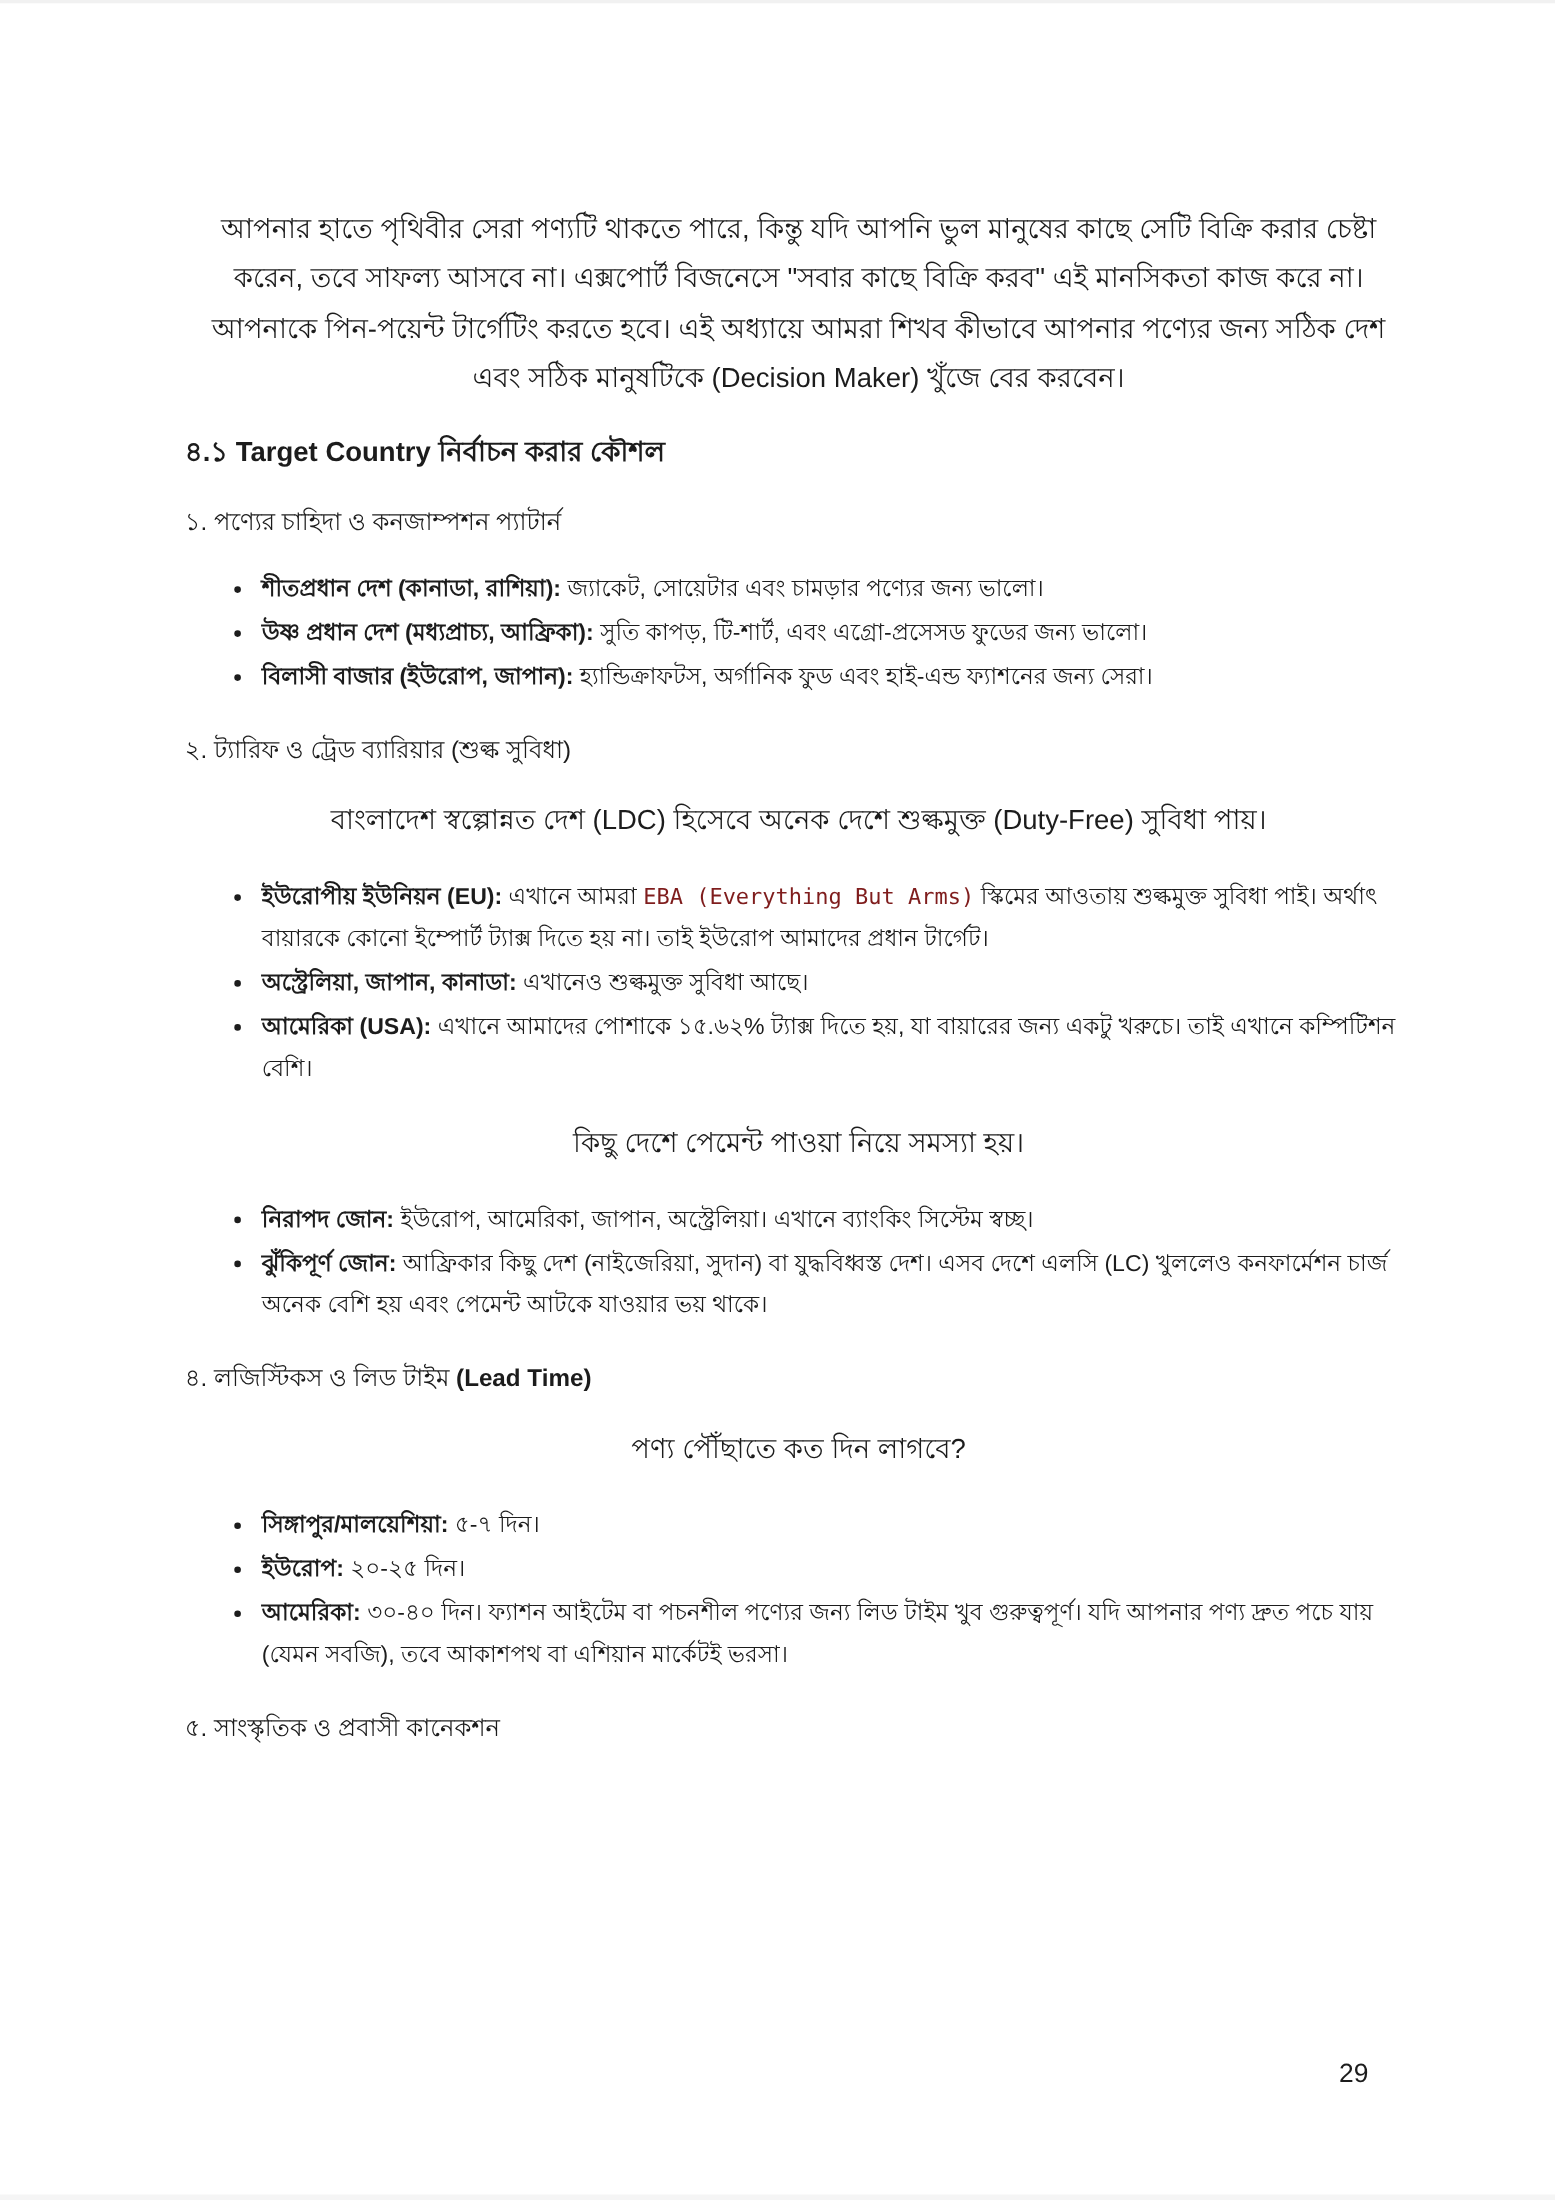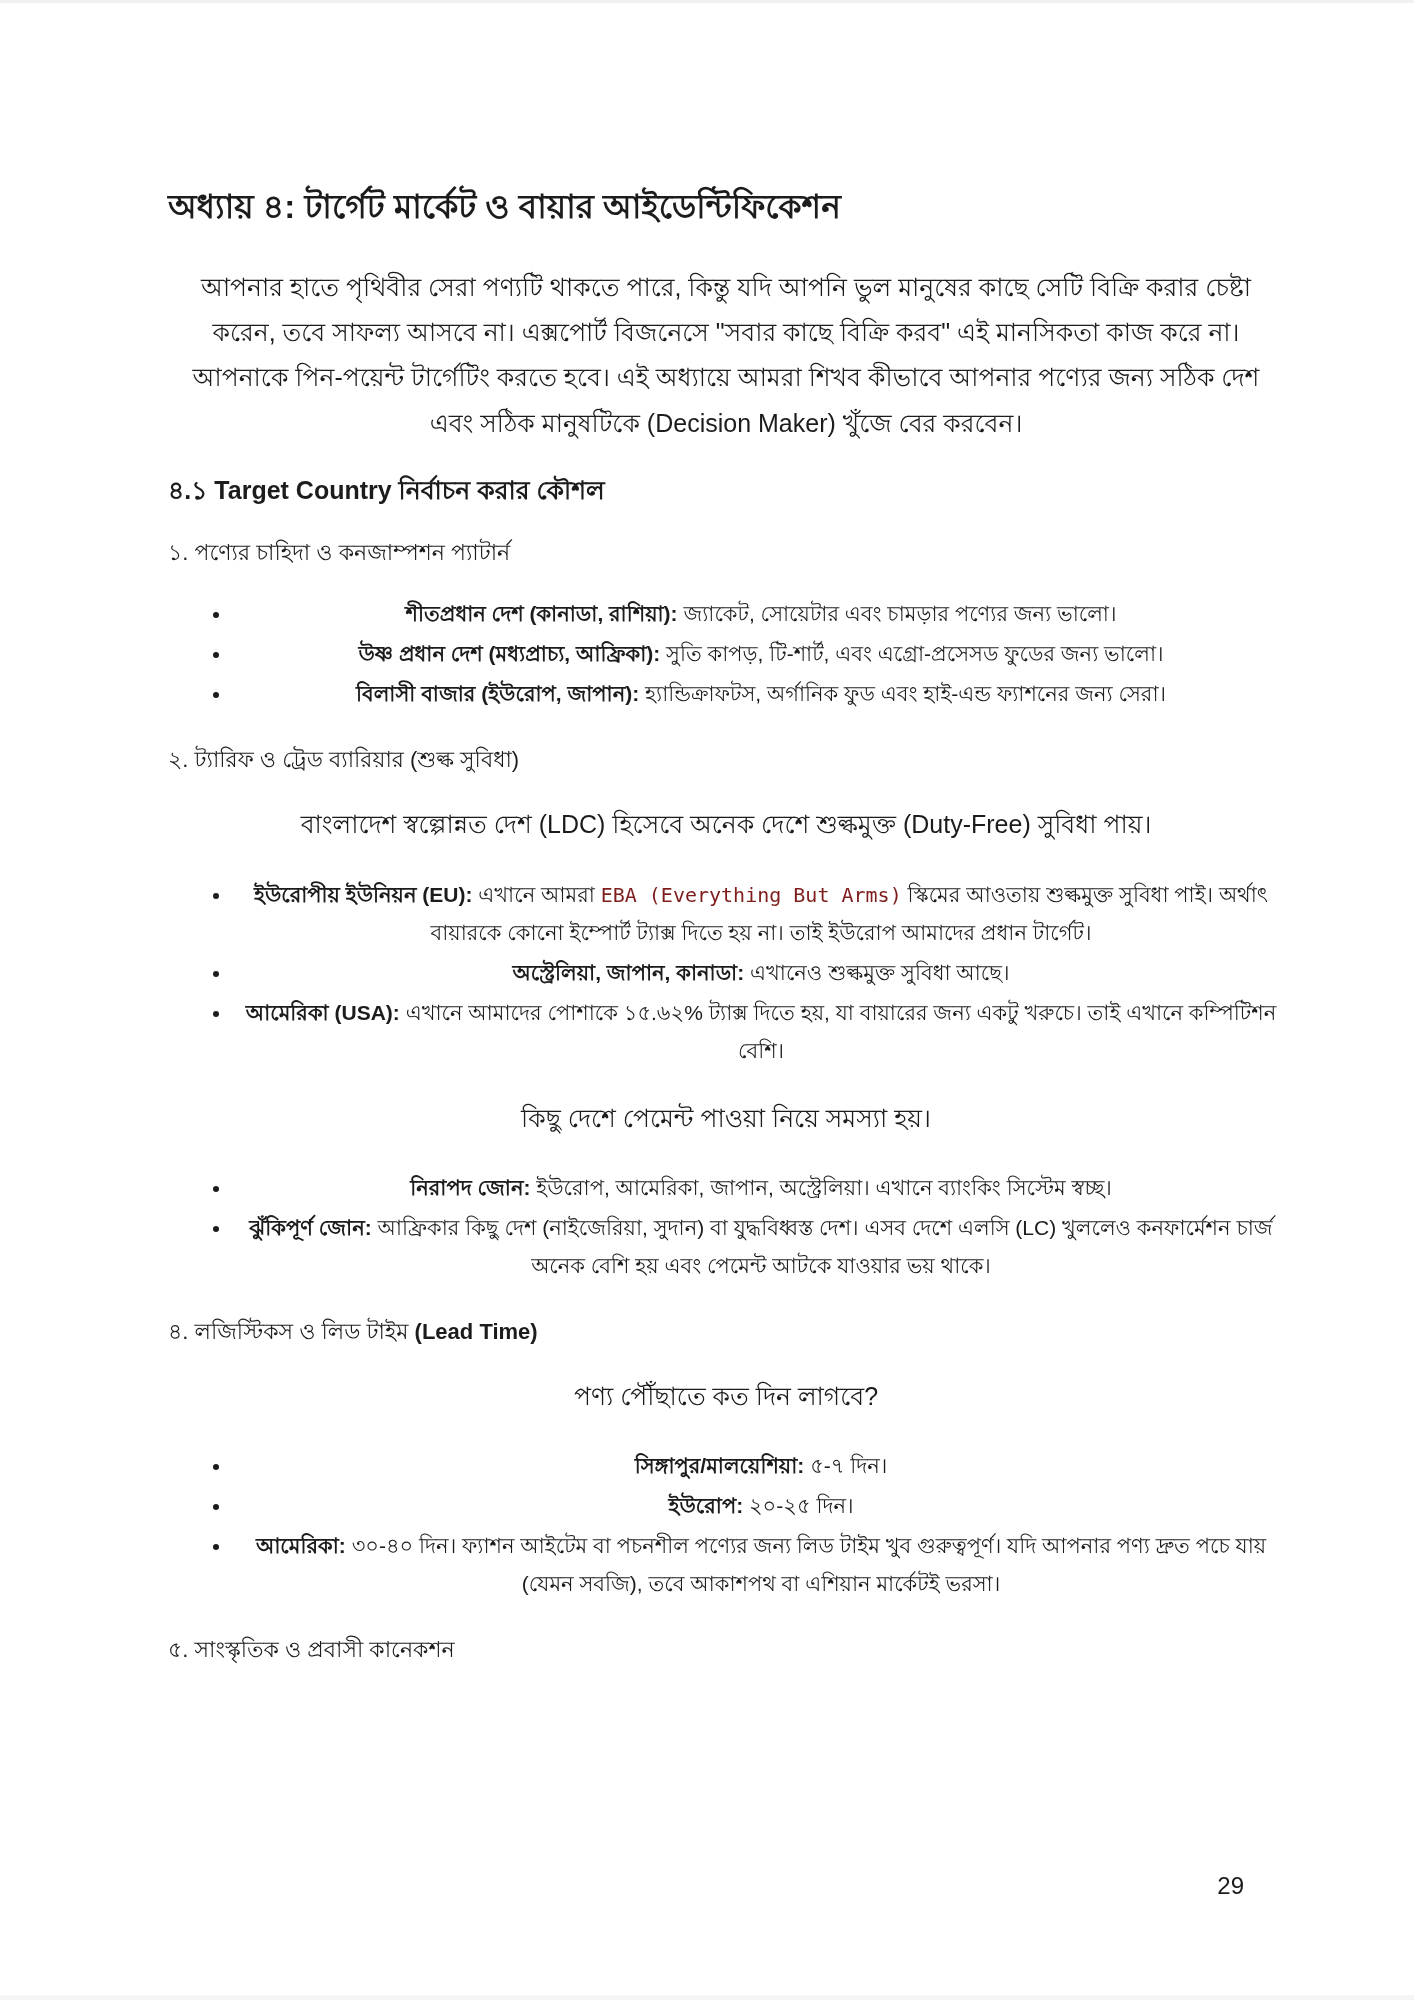--- a/index.html
+++ b/index.html
@@ -54,21 +54,20 @@
   ul.doc-list {
     margin: 0 0 26px 0;
     padding: 0 0 0 64px;
     list-style: disc;
   }
   ul.doc-list li {
     font-size: 21px;
     line-height: 1.81;
     margin: 0 0 2px 0;
     padding-left: 6px;
-    text-align: center;
   }
   .b { font-weight: 700; }
   .code {
     font-family: "DejaVu Sans Mono", "Liberation Mono", monospace;
     color: #7f1d1d;
     font-size: 20px;
   }
   .page-number {
     position: absolute;
     top: 1872px;
@@ -78,21 +77,20 @@
   }
 </style>
 </head>
 <body>
 
 <div class="page">
   <div class="edge-top"></div>
 
   <div class="content">
 
-    <h1 class="doc-title">অধ্যায় ৪: টার্গেট মার্কেট ও বায়ার আইডেন্টিফিকেশন</h1>
 
     <p class="body-text">আপনার হাতে পৃথিবীর সেরা পণ্যটি থাকতে পারে, কিন্তু যদি আপনি ভুল মানুষের কাছে সেটি বিক্রি করার চেষ্টা করেন, তবে সাফল্য আসবে না। এক্সপোর্ট বিজনেসে "সবার কাছে বিক্রি করব" এই মানসিকতা কাজ করে না। আপনাকে পিন-পয়েন্ট টার্গেটিং করতে হবে। এই অধ্যায়ে আমরা শিখব কীভাবে আপনার পণ্যের জন্য সঠিক দেশ এবং সঠিক মানুষটিকে (Decision Maker) খুঁজে বের করবেন।</p>
 
     <h2 class="sub-title">৪.১ Target Country নির্বাচন করার কৌশল</h2>
 
 
     <h3 class="num-heading"><span>১. পণ্যের চাহিদা ও কনজাম্পশন প্যাটার্ন</span><span class="hb"></span></h3>
     <ul class="doc-list">
       <li><span class="b">শীতপ্রধান দেশ (কানাডা, রাশিয়া):</span><span> জ্যাকেট, সোয়েটার এবং চামড়ার পণ্যের জন্য ভালো।</span></li>
       <li><span class="b">উষ্ণ প্রধান দেশ (মধ্যপ্রাচ্য, আফ্রিকা):</span><span> সুতি কাপড়, টি-শার্ট, এবং এগ্রো-প্রসেসড ফুডের জন্য ভালো।</span></li>

